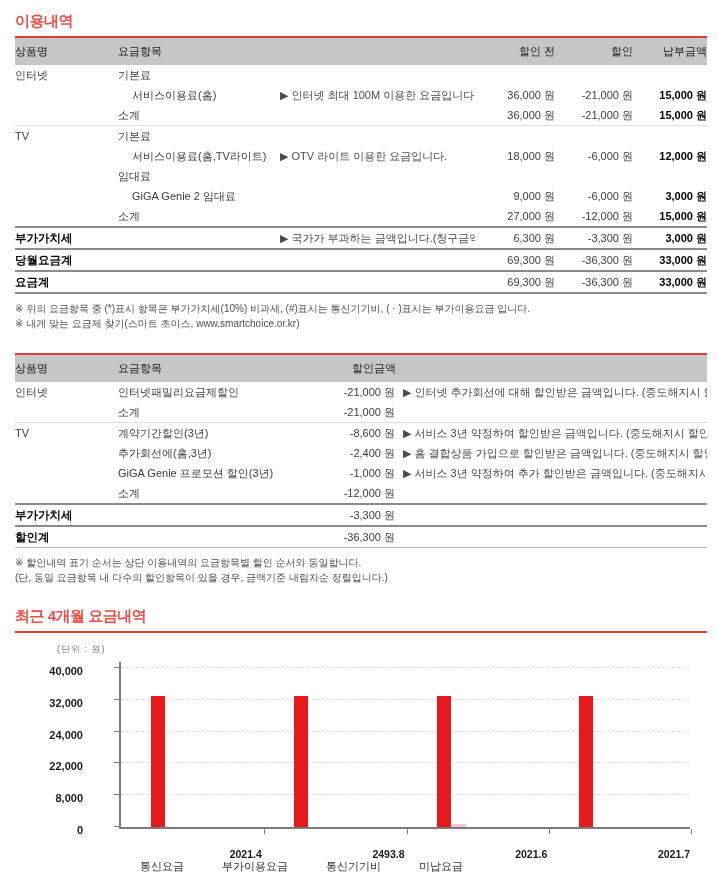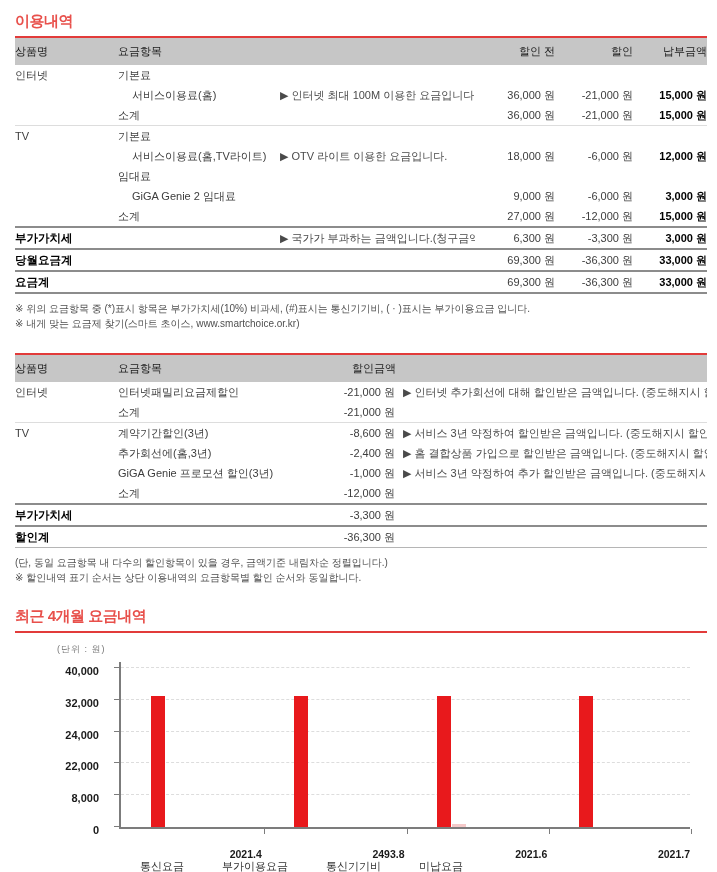--- a/index.html
+++ b/index.html
@@ -23,21 +23,21 @@
   tr.sep-dark td{border-bottom:2px solid #8c8c8c;}
   tr.sep-end td{border-bottom:1px solid #b5b5b5;}
   tr.bold-row td.prod{font-weight:bold;font-size:11.5px;color:#000;}
   .footnotes{margin-top:7px;}
   .footnote{font-size:10px;color:#4f4f4f;line-height:15px;}
   th.amt-h{padding-left:49px;}
   
   .unit-label{font-size:9px;color:#777;letter-spacing:1px;margin:10px 0 6px 42px;}
   .chart-canvas{position:relative;height:167px;}
   .ylabels{position:absolute;left:0;top:0;bottom:0;width:96px;}
-  .ylabel{position:absolute;right:12px;font-size:11px;font-weight:bold;color:#1a1a1a;text-align:left;}
+  .ylabel{position:absolute;right:28px;font-size:11px;font-weight:bold;color:#1a1a1a;text-align:left;}
   .plot-area{position:absolute;left:104px;top:0;bottom:0;width:571px;
     border-left:2px solid #7c7c7c;border-bottom:2px solid #7c7c7c;}
   .gridline{position:absolute;left:0;right:0;height:0;border-top:1px dashed #ddd;}
   .ytick{position:absolute;left:-7px;width:7px;height:0;border-top:1px solid #7c7c7c;}
   .xtick{position:absolute;bottom:-7px;width:0;height:5px;border-left:1px solid #7c7c7c;}
   .bar{position:absolute;bottom:0;width:14px;}
   .xlabels{position:relative;margin-left:104px;width:571px;height:16px;}
   .xlabel{position:absolute;top:19px;text-align:right;font-size:10.5px;font-weight:bold;color:#1a1a1a;}
   .legend{display:flex;gap:38px;margin:14px 0 0 125px;}
   .legend-item{display:flex;align-items:center;gap:8px;}
@@ -227,22 +227,22 @@
           </tr>
           <tr class="sep-end bold-row">
             <td class="prod">할인계</td>
             <td class="item"></td>
             <td class="num">-36,300 원</td>
             <td class="desc" style="padding-left: 8px;"></td>
           </tr>
         </tbody>
     </table>
     <div class="footnotes">
+      <div class="footnote">※ 할인내역 표기 순서는 상단 이용내역의 요금항목별 할인 순서와 동일합니다.</div>
       <div class="footnote">(단, 동일 요금항목 내 다수의 할인항목이 있을 경우, 금액기준 내림차순 정렬입니다.)</div>
-      <div class="footnote">※ 할인내역 표기 순서는 상단 이용내역의 요금항목별 할인 순서와 동일합니다.</div>
     </div>
   </div>
 
   <div class="section">
     <div class="section-title">최근 4개월 요금내역</div>
     <div class="rule"></div>
     <div class="unit-label">(단위 : 원)</div>
     <div class="chart-canvas">
       <div class="ylabels" id="ylabels">
           <div class="ylabel" style="bottom: -7px;">0</div>

